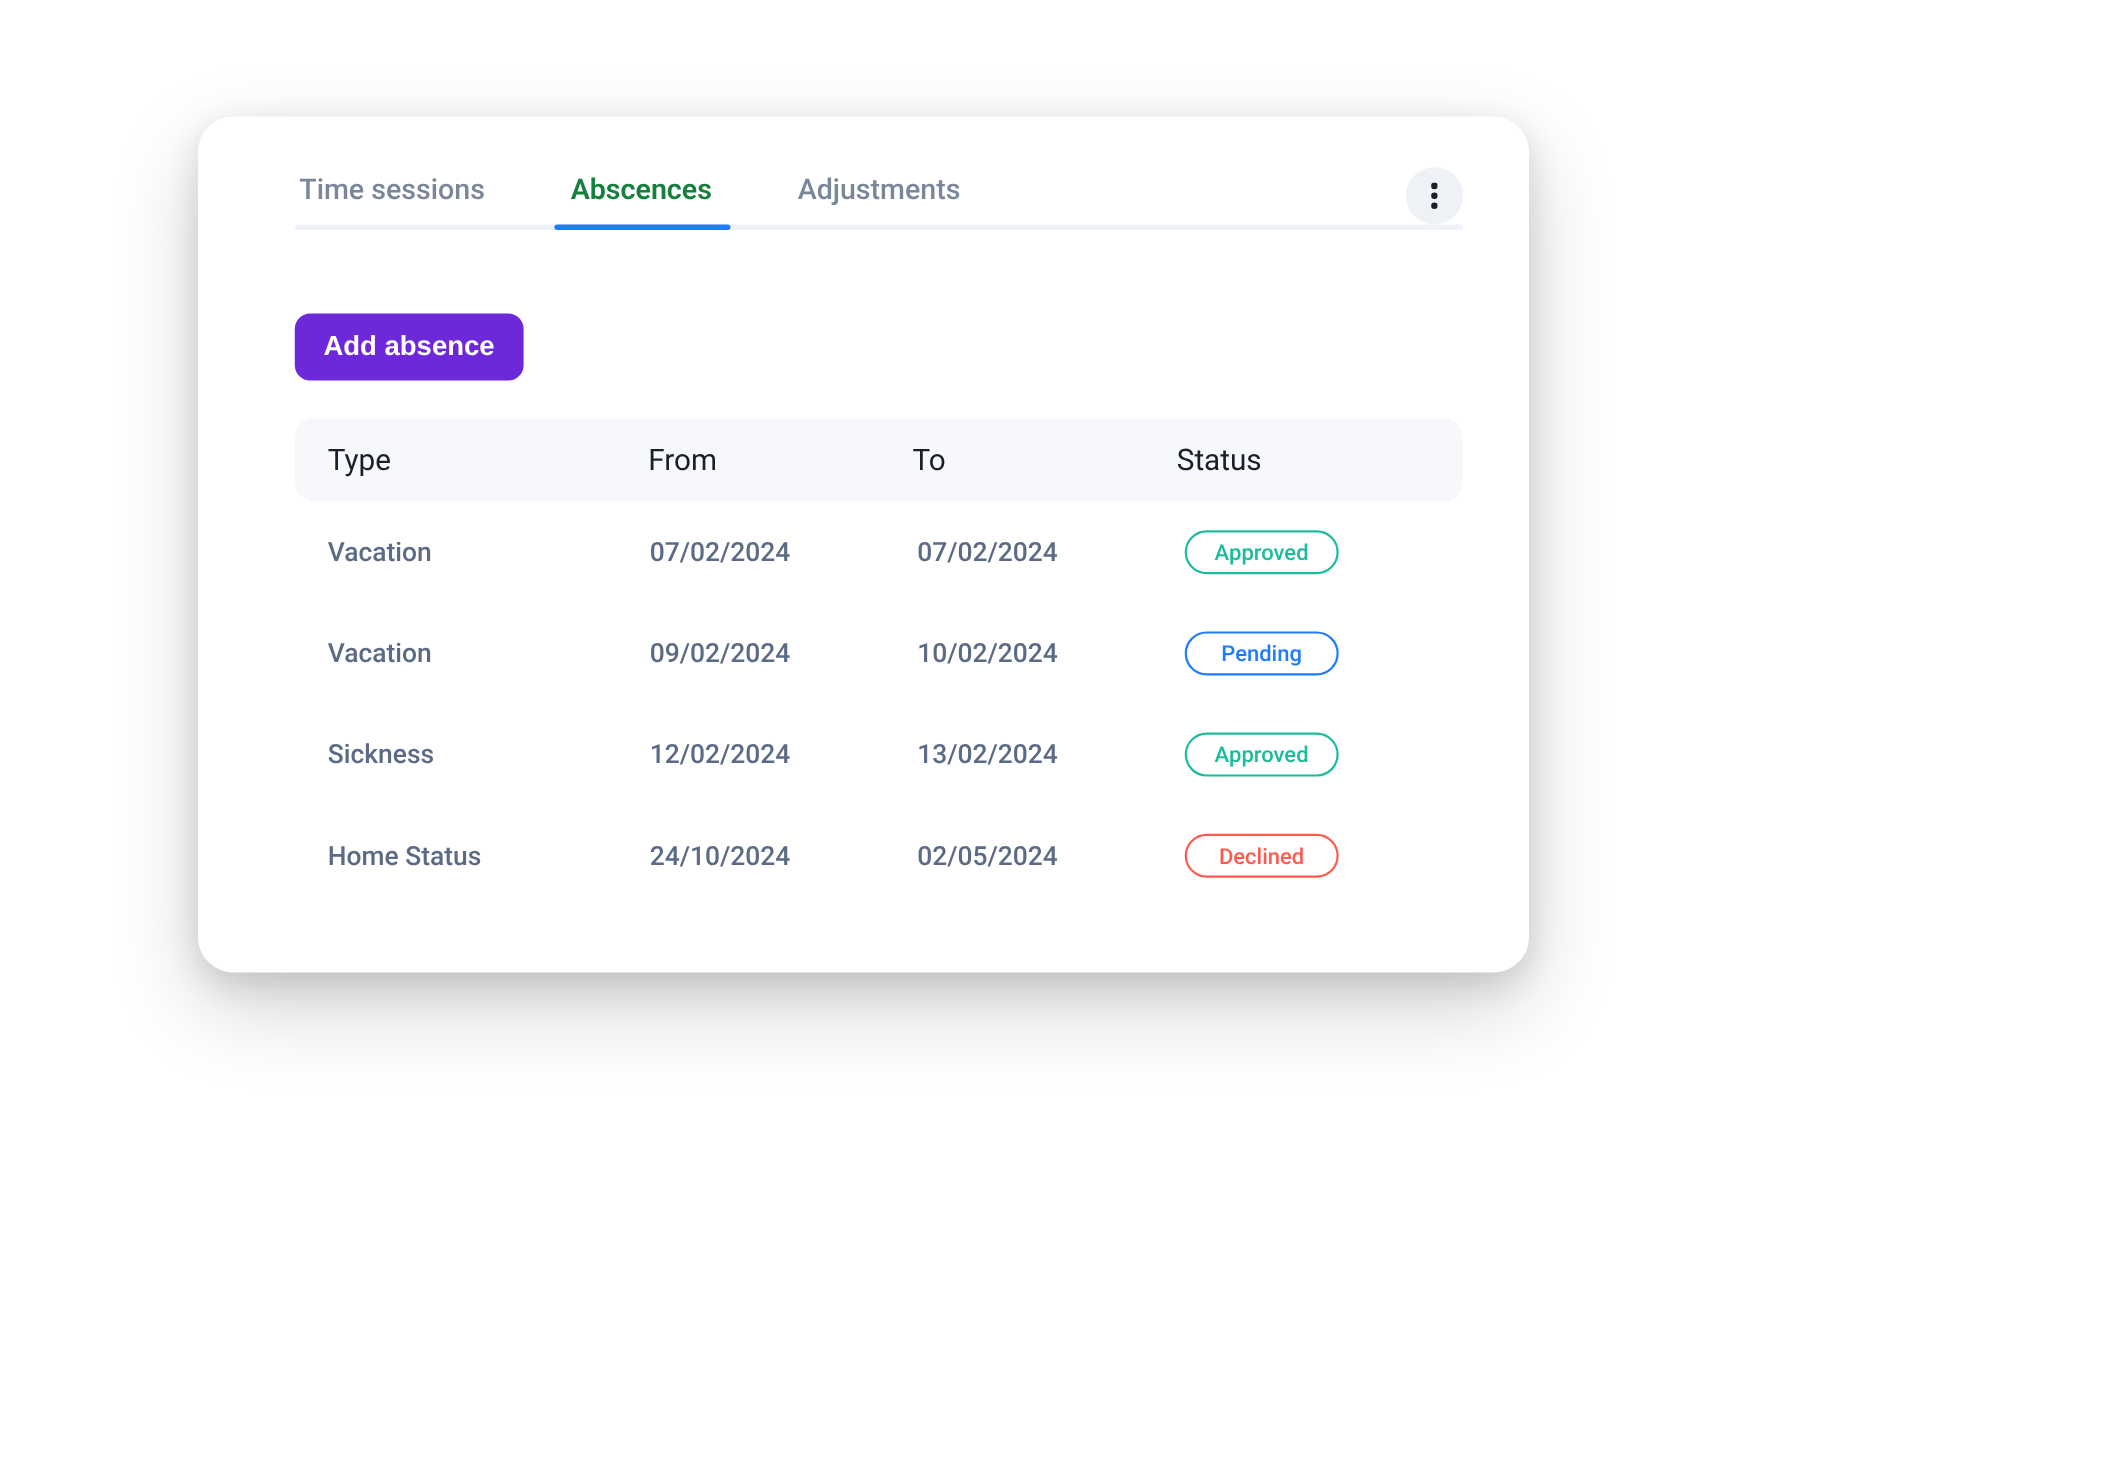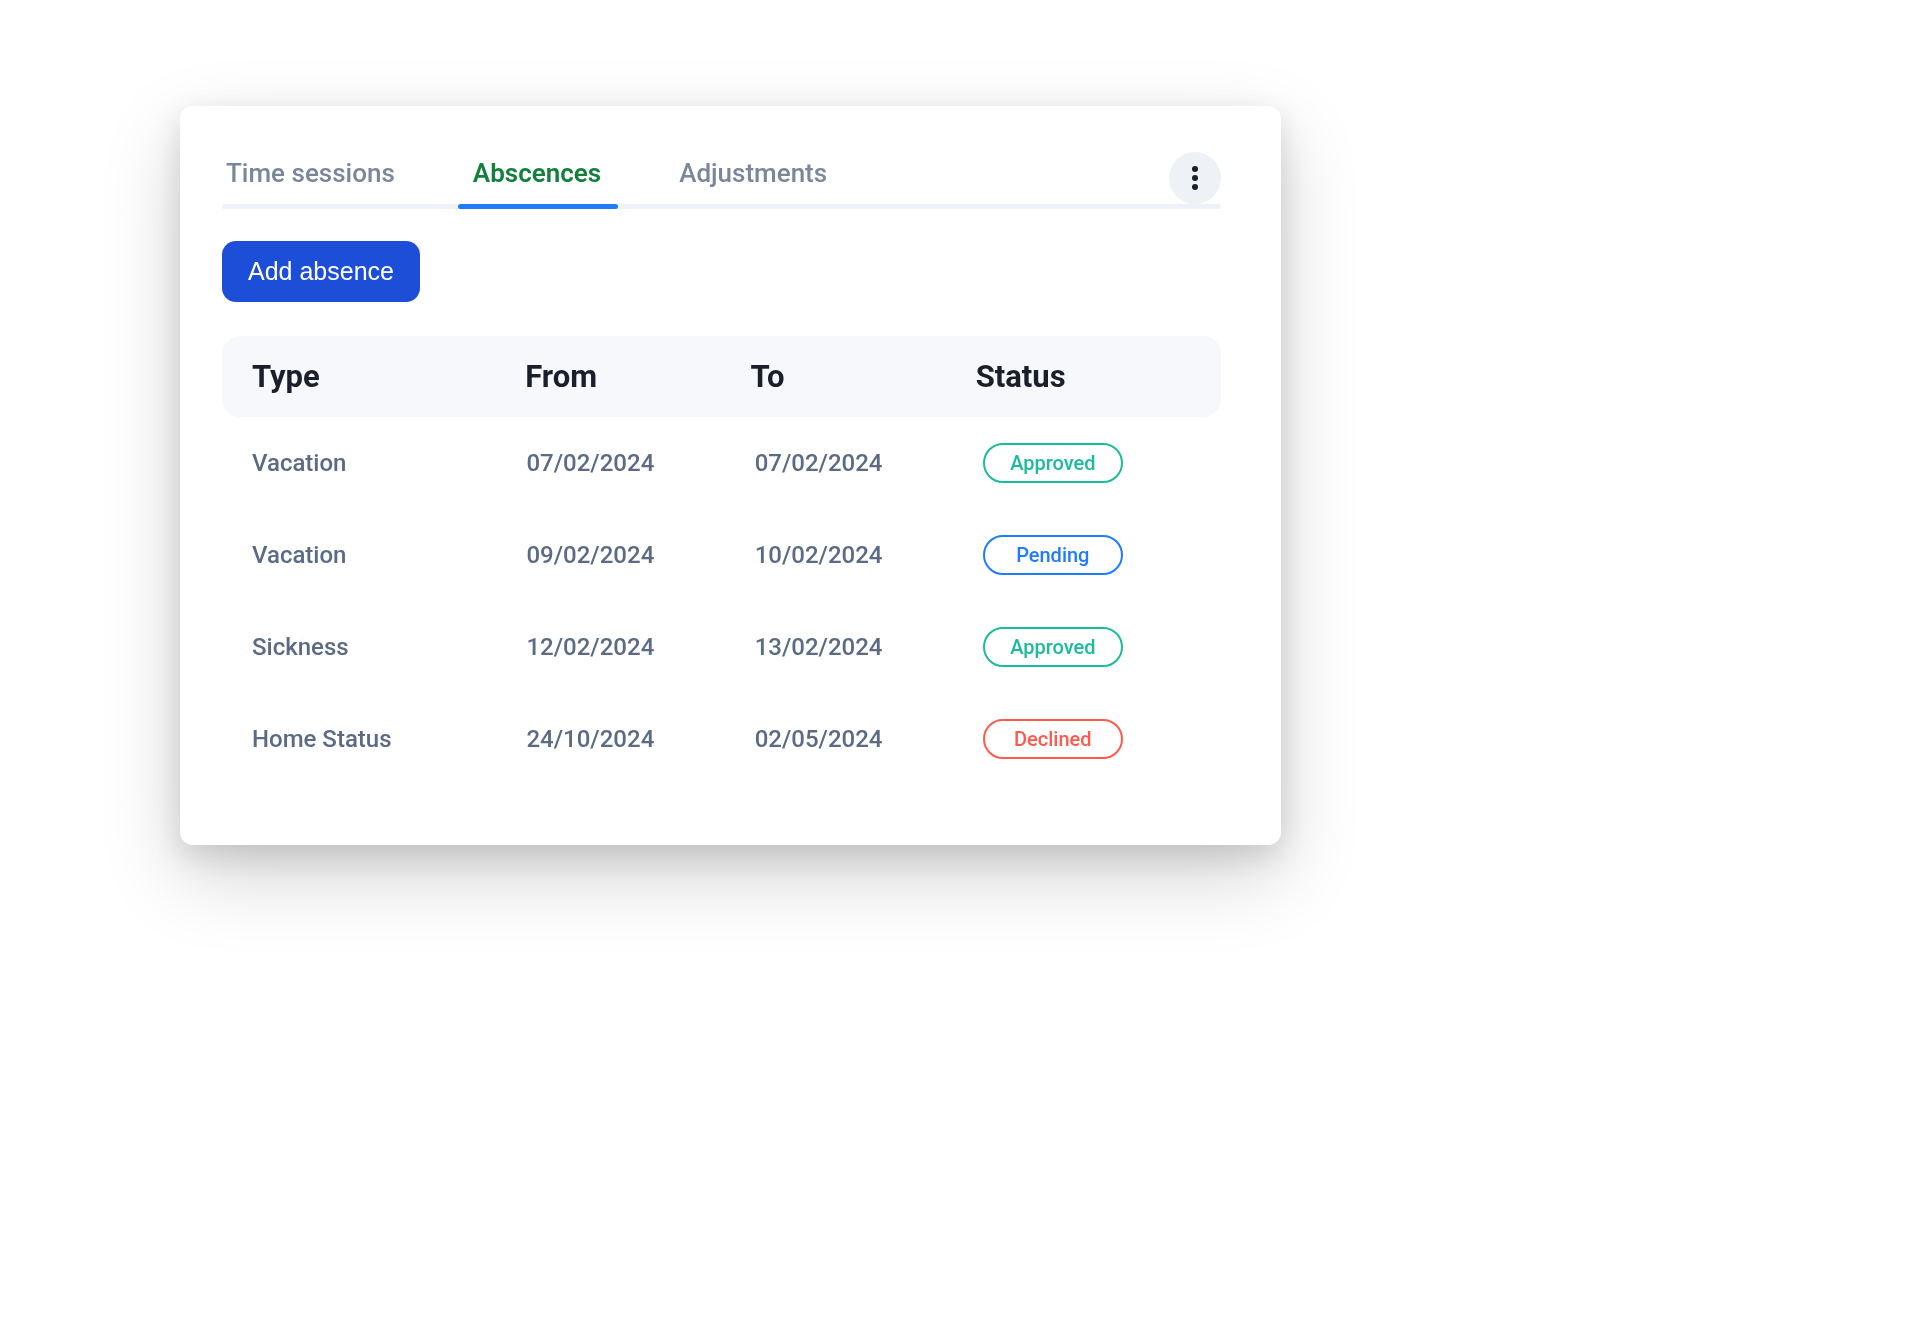--- a/index.html
+++ b/index.html
@@ -11,24 +11,24 @@
       font-family: -apple-system, BlinkMacSystemFont, "Segoe UI", Roboto, Helvetica, Arial, sans-serif;
       background: #fff;
       width: 1920px;
       height: 1338px;
       position: relative;
     }
     .card {
       position: absolute;
       top: 106px;
       left: 180px;
-      width: 1101px;
+      width: 1210px;
       background: #ffffff;
-      border-radius: 13px;
-      padding: 44px 60px 60px 42px;
+      border-radius: 32px;
+      padding: 44px 60px 60px 88px;
       z-index: 2;
       box-shadow: 0 30px 80px rgba(0,0,0,0.18), 0 10px 30px rgba(0,0,0,0.12);
     }
     .tabs-row {
       display: flex;
       align-items: center;
       position: relative;
     }
     .tabs {
       display: flex;
@@ -75,44 +75,45 @@
       justify-content: center;
       cursor: pointer;
       margin-left: 20px;
       flex-shrink: 0;
     }
     .more-btn svg { display: block; }
     .add-btn {
       display: inline-flex;
       align-items: center;
       justify-content: center;
-      background: #1d4ed8;
+      background: #6d28d9;
       color: #ffffff;
       font-size: 25px;
-      font-weight: 400;
+      font-weight: 700;
       border: none;
       border-radius: 14px;
       padding: 16px 26px;
       cursor: pointer;
       margin-bottom: 34px;
+      margin-top: 44px;
     }
     .table {
       width: 100%;
     }
     .thead {
       display: grid;
       grid-template-columns: 1.1fr 0.9fr 0.9fr 0.9fr;
       background: #f6f8fb;
       border-radius: 18px;
       padding: 22px 30px;
       gap: 10px;
     }
     .th {
-      font-size: 31px;
-      font-weight: 700;
+      font-size: 27px;
+      font-weight: 400;
       color: #1a1f2b;
     }
     .tbody {
       padding: 0 30px;
     }
     .trow {
       display: grid;
       grid-template-columns: 1.1fr 0.9fr 0.9fr 0.9fr;
       align-items: center;
       padding: 26px 0;

